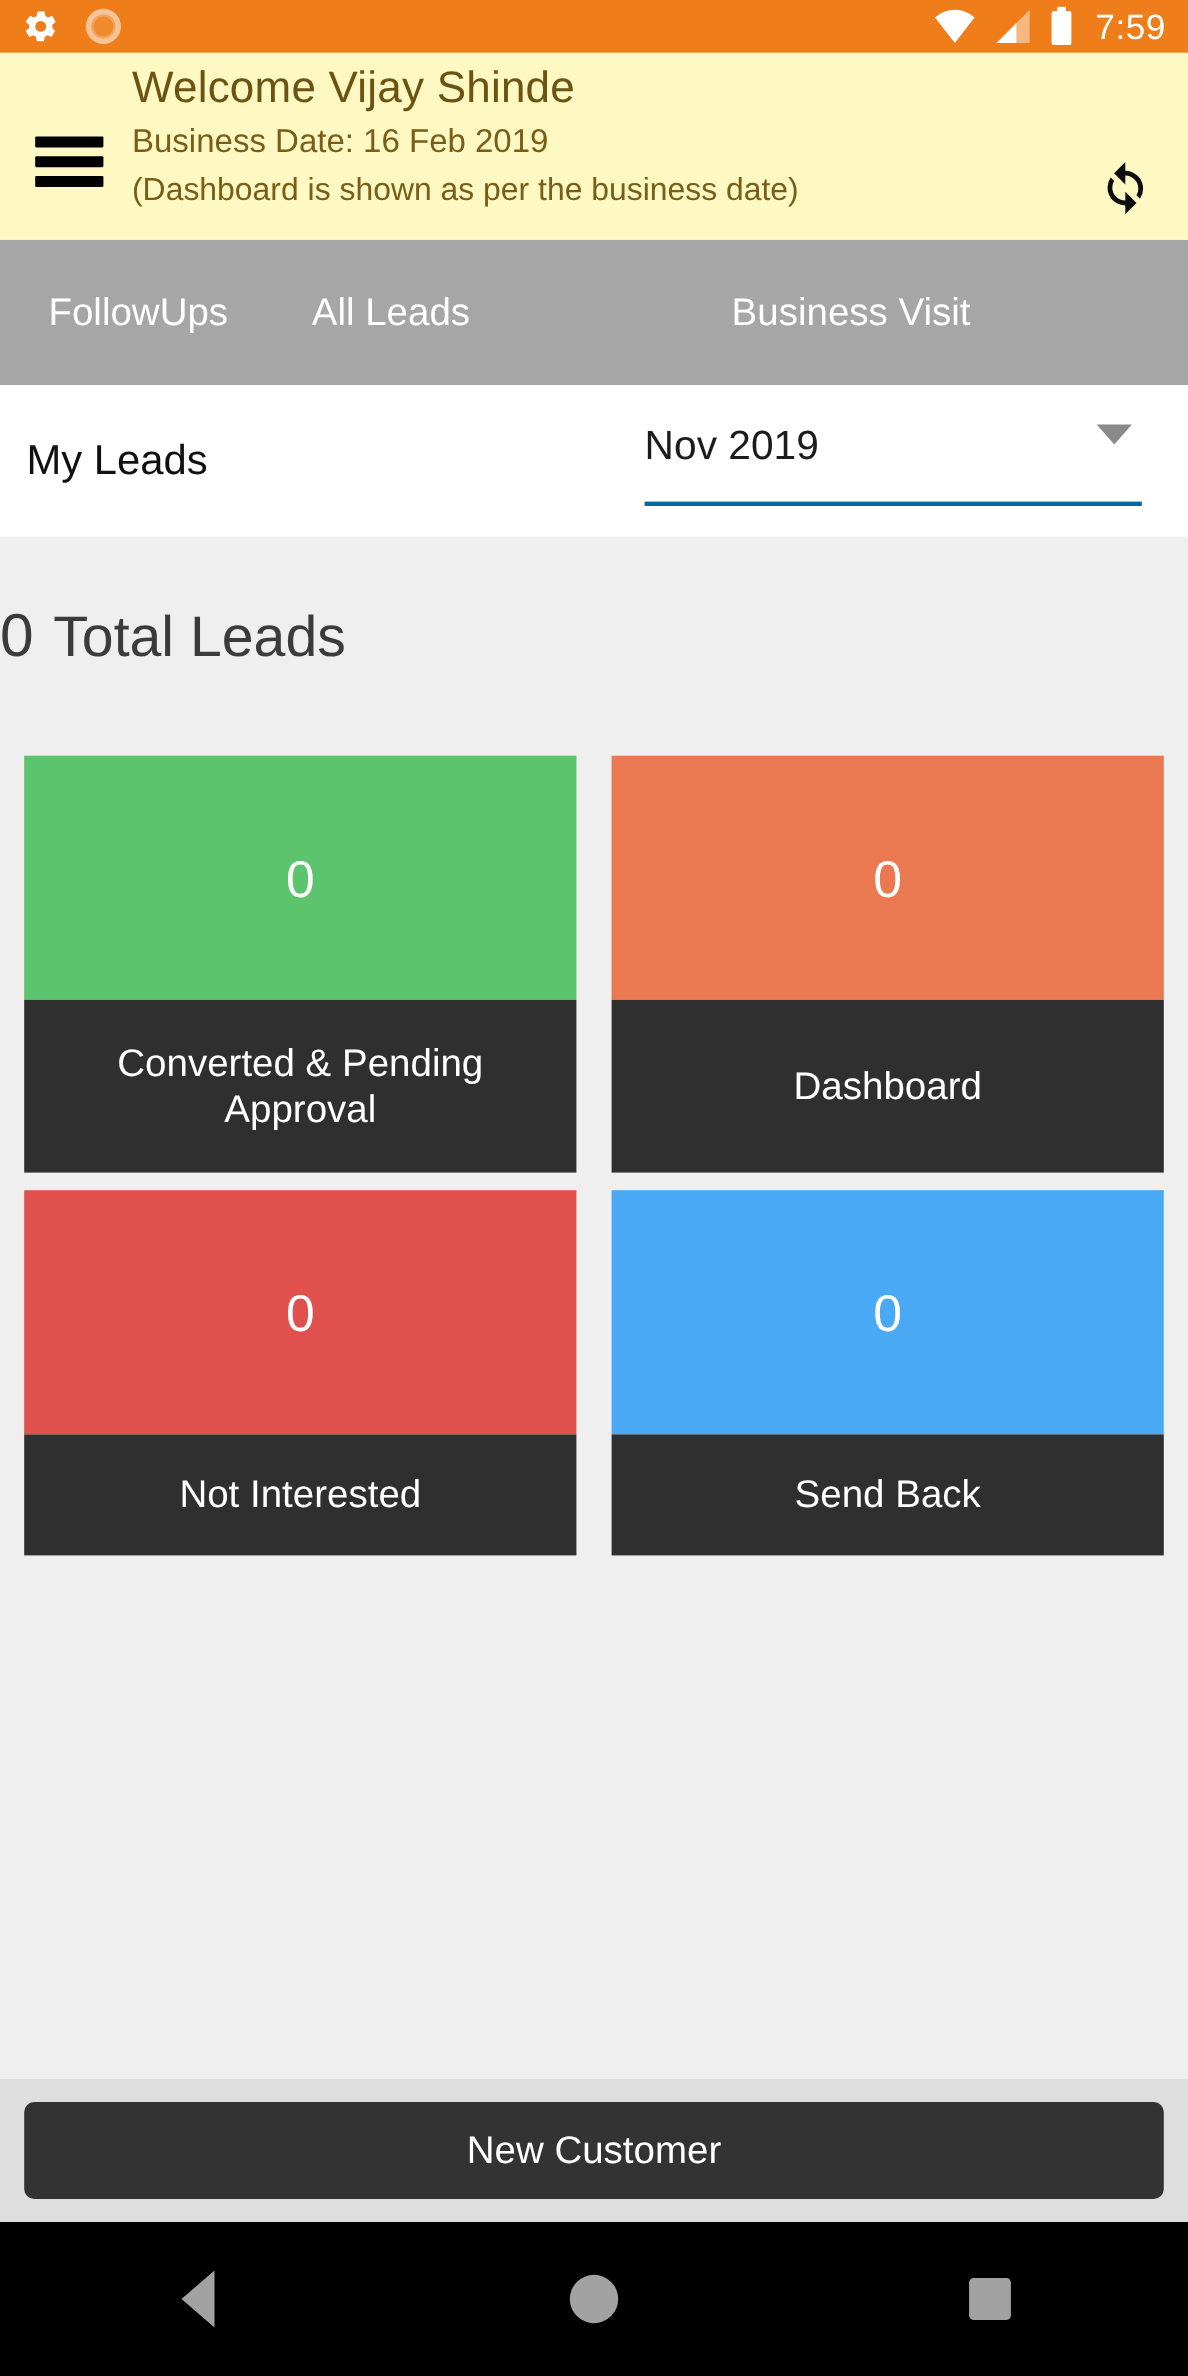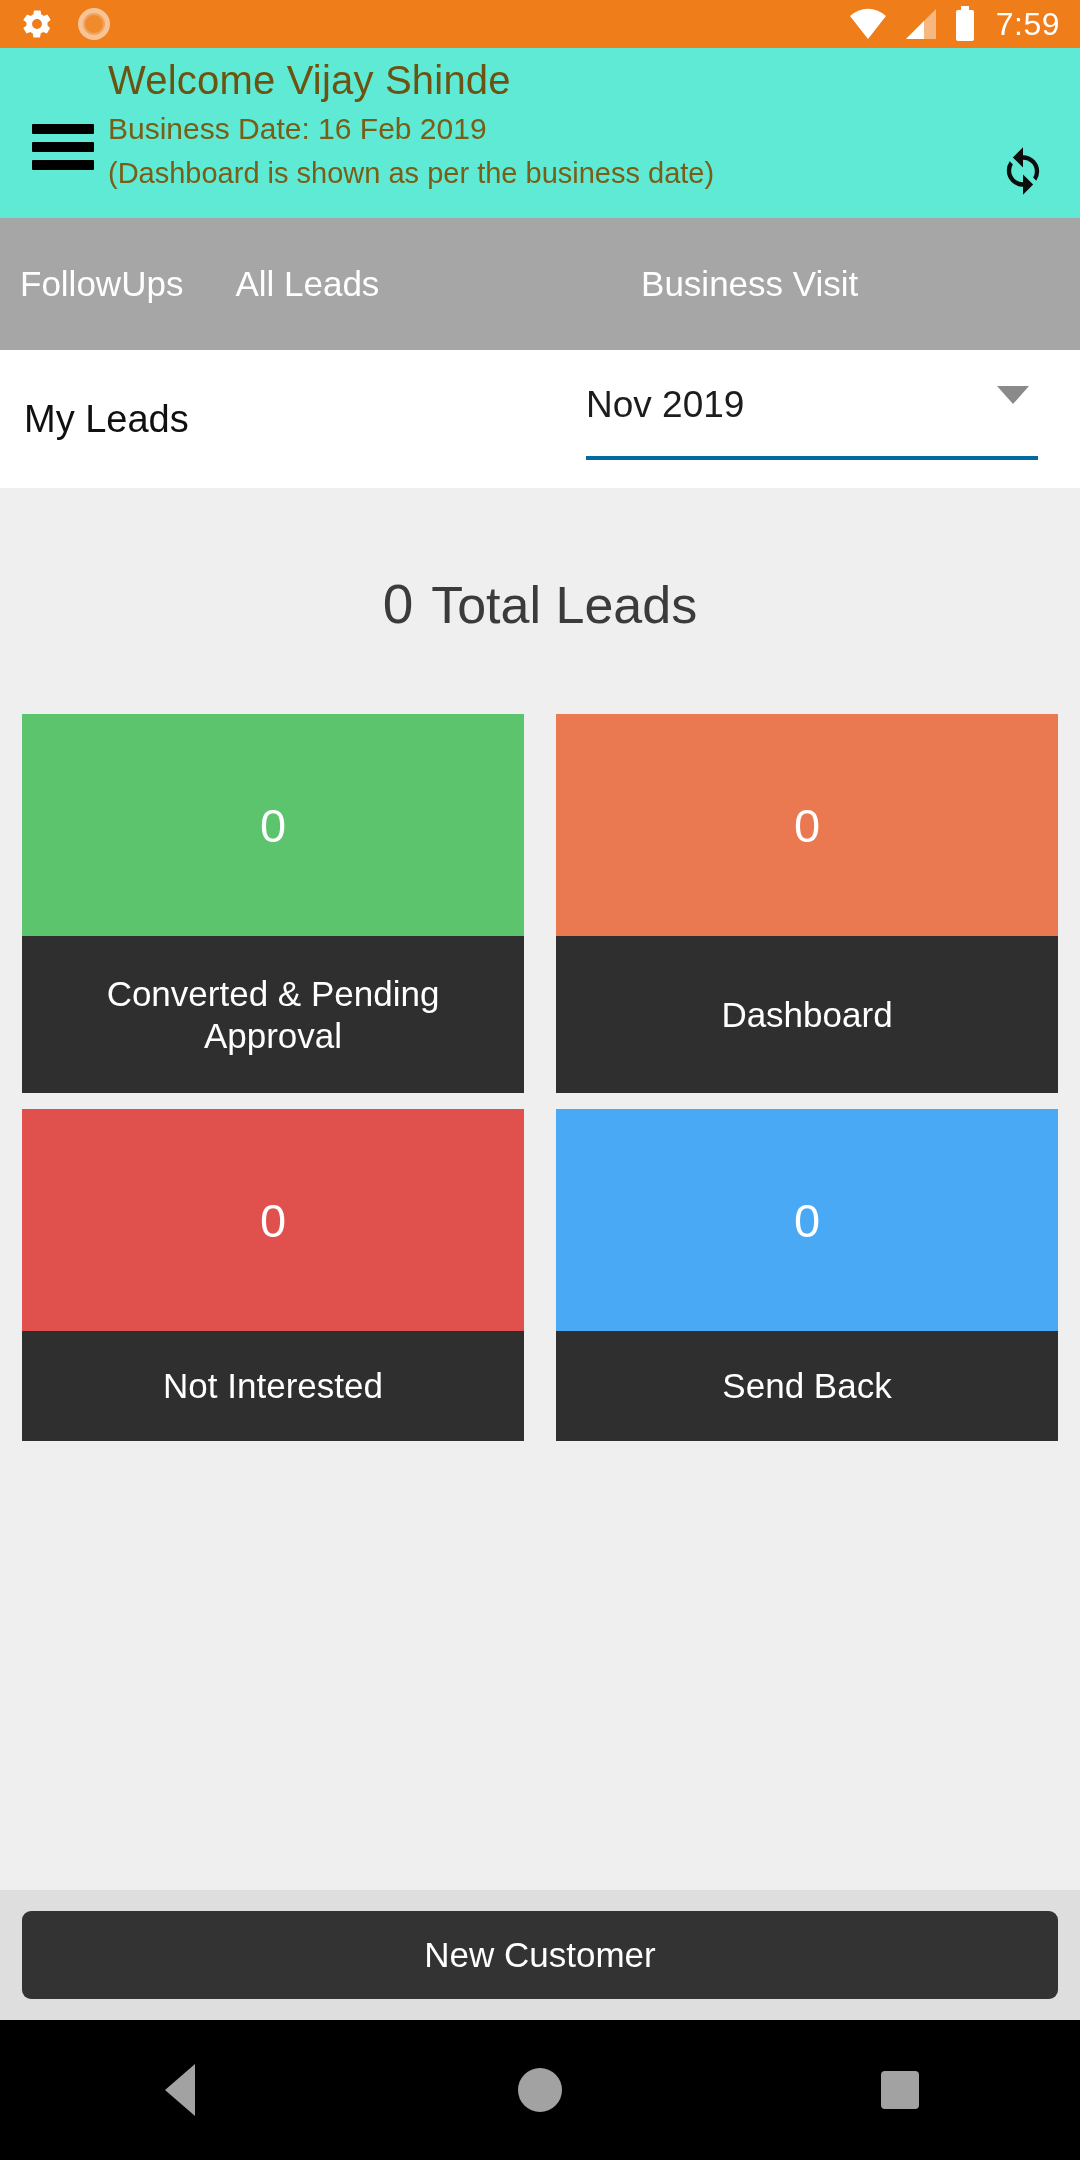--- a/index.html
+++ b/index.html
@@ -16,22 +16,22 @@
     height:48px; background:#ee7d1a; display:flex; align-items:center;
     padding:0 20px; flex:0 0 48px;
   }
   .sb-left { display:flex; align-items:center; gap:22px; }
   .sb-right { margin-left:auto; display:flex; align-items:center; gap:14px; }
   .sb-time { color:#ffffff; font-size:32px; letter-spacing:.5px; margin-left:6px; }
   .gear-ico svg, .sun-ico svg, .wifi-ico svg, .sig-ico svg, .bat-ico svg { display:block; }
 
   
   .header {
-    background:#5eead4; flex:0 0 170px; position:relative;
-    padding:6px 0 0 0;
+    background:#fef9c3; flex:0 0 170px; position:relative;
+    padding:6px 0 0 12px;
   }
   .hamburger {
     position:absolute; left:32px; top:76px; width:62px; height:46px;
     display:flex; flex-direction:column; justify-content:space-between;
   }
   .hamburger span { display:block; height:10px; background:#000; border-radius:1px; }
   .header-text { padding-left:108px; padding-right:120px; }
   .welcome {
     font-size:40px; color:#6d5312; line-height:1.0; padding-top:6px;
     letter-spacing:.2px;
@@ -44,41 +44,41 @@
   }
 
   
   .tabs { flex:0 0 132px; display:flex; background:#a6a6a6; }
   .tab {
     display:flex; align-items:center; justify-content:center;
     font-size:35px; color:#ffffff; white-space:nowrap;
     padding:0 26px; height:100%;
   }
   .tab.t-dashboard { background:#3e3e3e; color:#f0a830; width:196px; padding:0; }
-  .tab.t-follow { flex:0 0 auto; padding:0 20px; }
+  .tab.t-follow { flex:0 0 auto; padding:0 44px; }
   .tab.t-all { flex:0 0 auto; padding:0 32px; }
   .tab.t-biz { flex:1 1 auto; justify-content:center; padding-right:18px; }
 
   
   .filterbar {
     flex:0 0 138px; background:#ffffff; display:flex; align-items:center;
     padding:0 24px; position:relative;
   }
   .myleads { font-size:38px; color:#101010; }
   .dropdown {
     position:absolute; left:586px; right:42px; top:34px; height:76px;
     display:flex; align-items:flex-start; border-bottom:4px solid #0369a1;
   }
   .dd-value { font-size:37px; color:#1c1c1c; }
   .dd-caret { margin-left:auto; margin-right:8px; }
 
   
   .content { flex:1 1 auto; background:#efefef; position:relative; overflow:hidden; }
   .total-row {
-    padding-top:84px; text-align:center;
+    padding-top:57px; text-align:left;
   }
   .total-row .num { font-size:55px; color:#3b3b3b; }
   .total-row .lbl { font-size:52px; color:#3b3b3b; }
 
   .grid {
     margin-top:78px; padding:0 22px;
     display:grid; grid-template-columns:1fr 1fr; gap:16px 32px;
   }
   .card { display:flex; flex-direction:column; }
   .card-val {

